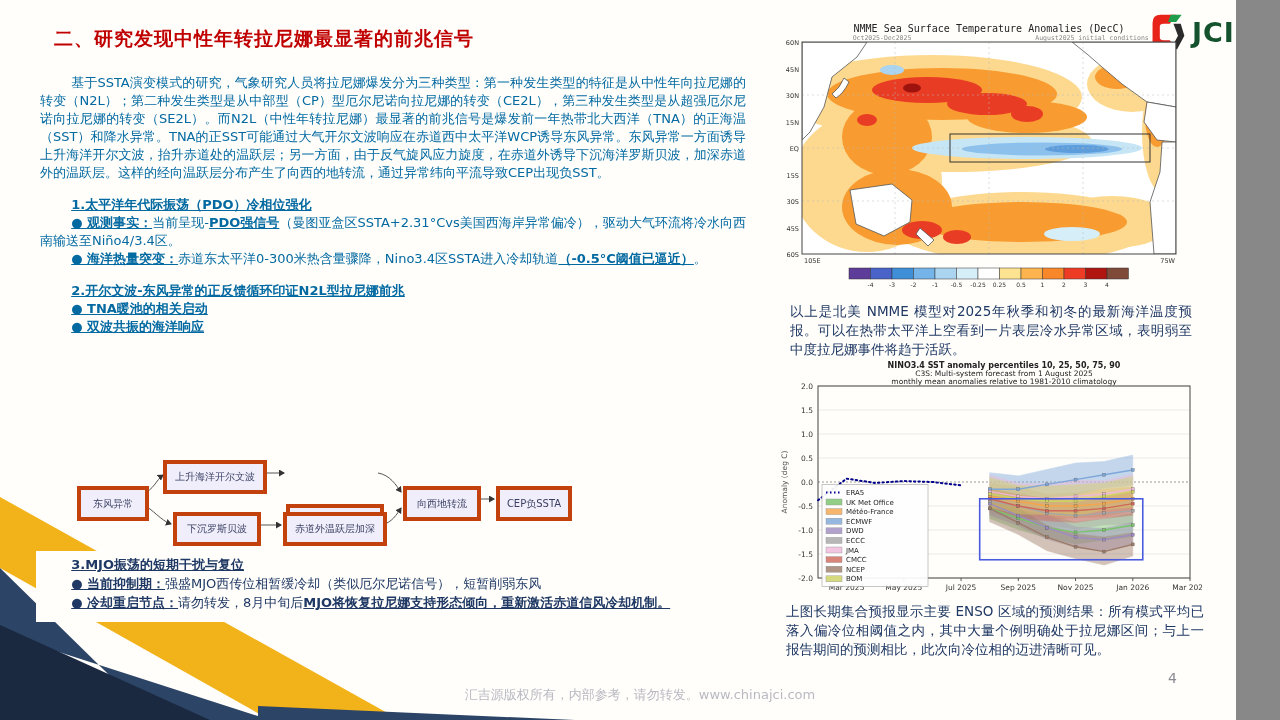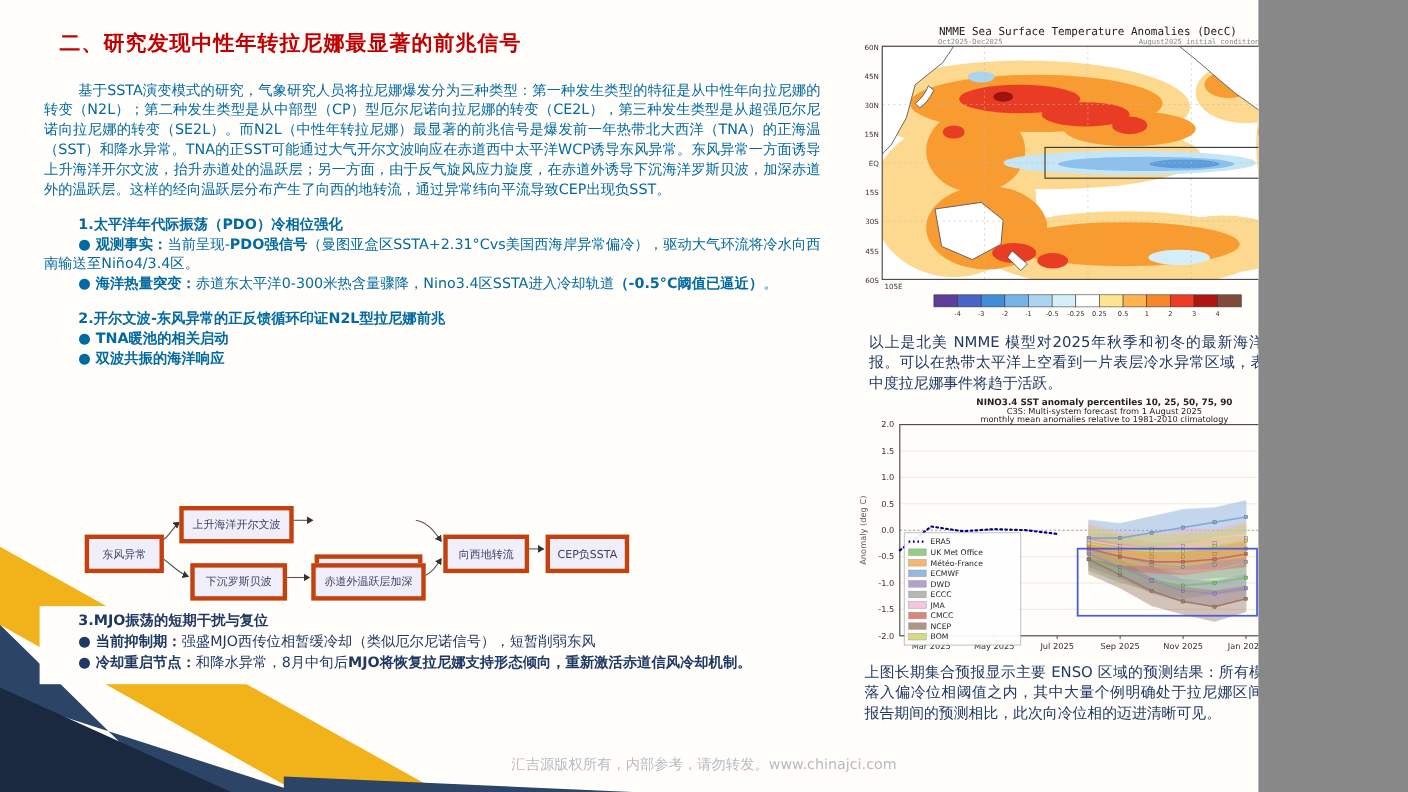--- a/index.html
+++ b/index.html
@@ -1,23 +1,23 @@
 <!DOCTYPE html>
 <html><head>
 <meta charset="utf-8">
 <style>
   html,body{margin:0;padding:0;background:#888;}
-  .slide{position:relative;width:1144px;height:720px;background:#fffefb;overflow:hidden;
+  .slide{position:relative;width:1236px;height:720px;background:#fffefb;overflow:hidden;
          font-family:"DejaVu Sans","Liberation Sans",sans-serif;}
   .deco{position:absolute;left:0;top:0;width:1280px;height:720px;z-index:0;}
   .layer{position:absolute;z-index:2;}
   .page-title{left:54px;top:26px;font-size:19px;font-weight:bold;color:#c00000;letter-spacing:1px;}
   .textcol{left:40px;top:74px;width:706px;font-size:13px;line-height:18px;color:#0369a1;text-align:justify;}
   .para{text-indent:2.4em;}
-  .para .bb{font-weight:bold;}
+  .para .bb{font-weight:bold;text-decoration:underline;}
   .head{font-weight:bold;}
   .gap{height:14px;}
   .mjo-box{left:36px;top:551px;width:702px;background:#fffefb;padding:4px 6px 10px 4px;
            font-size:13px;line-height:19px;color:#1f3864;}
   .flow{left:60px;top:450px;width:520px;height:100px;}
   .flow-node{position:absolute;background:#efeefa;border:4px solid #c2410c;color:#3a3f63;
              font-size:10px;display:flex;align-items:center;justify-content:center;text-align:center;}
   .flow-arrows{position:absolute;left:0;top:0;width:520px;height:100px;}
   .rightcol-map{left:772px;top:22px;width:420px;}
   .caption{font-size:13.5px;line-height:19px;color:#1f3864;text-align:justify;}
@@ -86,21 +86,21 @@
       <div class="flow-node" style="left: 226px; top: 10px; width: 90px; height: 26px; margin-top: 44px;">赤道温跃层抬升</div>
       <div class="flow-node" style="left: 113px; top: 62px; width: 80px; height: 26px;">下沉罗斯贝波</div>
       <div class="flow-node" style="left: 223px; top: 62px; width: 96px; height: 26px;">赤道外温跃层加深</div>
       <div class="flow-node" style="left: 343px; top: 36px; width: 70px; height: 27px;">向西地转流</div>
       <div class="flow-node" style="left: 436px; top: 36px; width: 68px; height: 27px;">CEP负SSTA</div>
     </div>
 
   <div class="layer mjo-box" id="para-mjo">
       <div class="para head"><span class="bb">3.MJO振荡的短期干扰与复位</span></div>
       <div class="para"><span class="bb">● 当前抑制期：</span><span>强盛MJO西传位相暂缓冷却（类似厄尔尼诺信号），短暂削弱东风</span></div>
-      <div class="para"><span class="bb">● 冷却重启节点：</span><span>和降水异常，8月中旬后</span><span class="bb">MJO将恢复拉尼娜支持形态倾向，重新激活赤道信风冷却机制。</span></div>
+      <div class="para"><span class="bb">● 冷却重启节点：</span><span>请勿转发，8月中旬后</span><span class="bb">MJO将恢复拉尼娜支持形态倾向，重新激活赤道信风冷却机制。</span></div>
     </div>
 
   <div class="layer rightcol-map">
     <svg id="map-svg" width="420" height="272" viewBox="0 0 420 272">
       <defs>
           <clipPath id="mapclip">
             <rect x="30" y="20" width="374" height="212"></rect>
           </clipPath>
         </defs>
       <g clip-path="url(#mapclip)">

